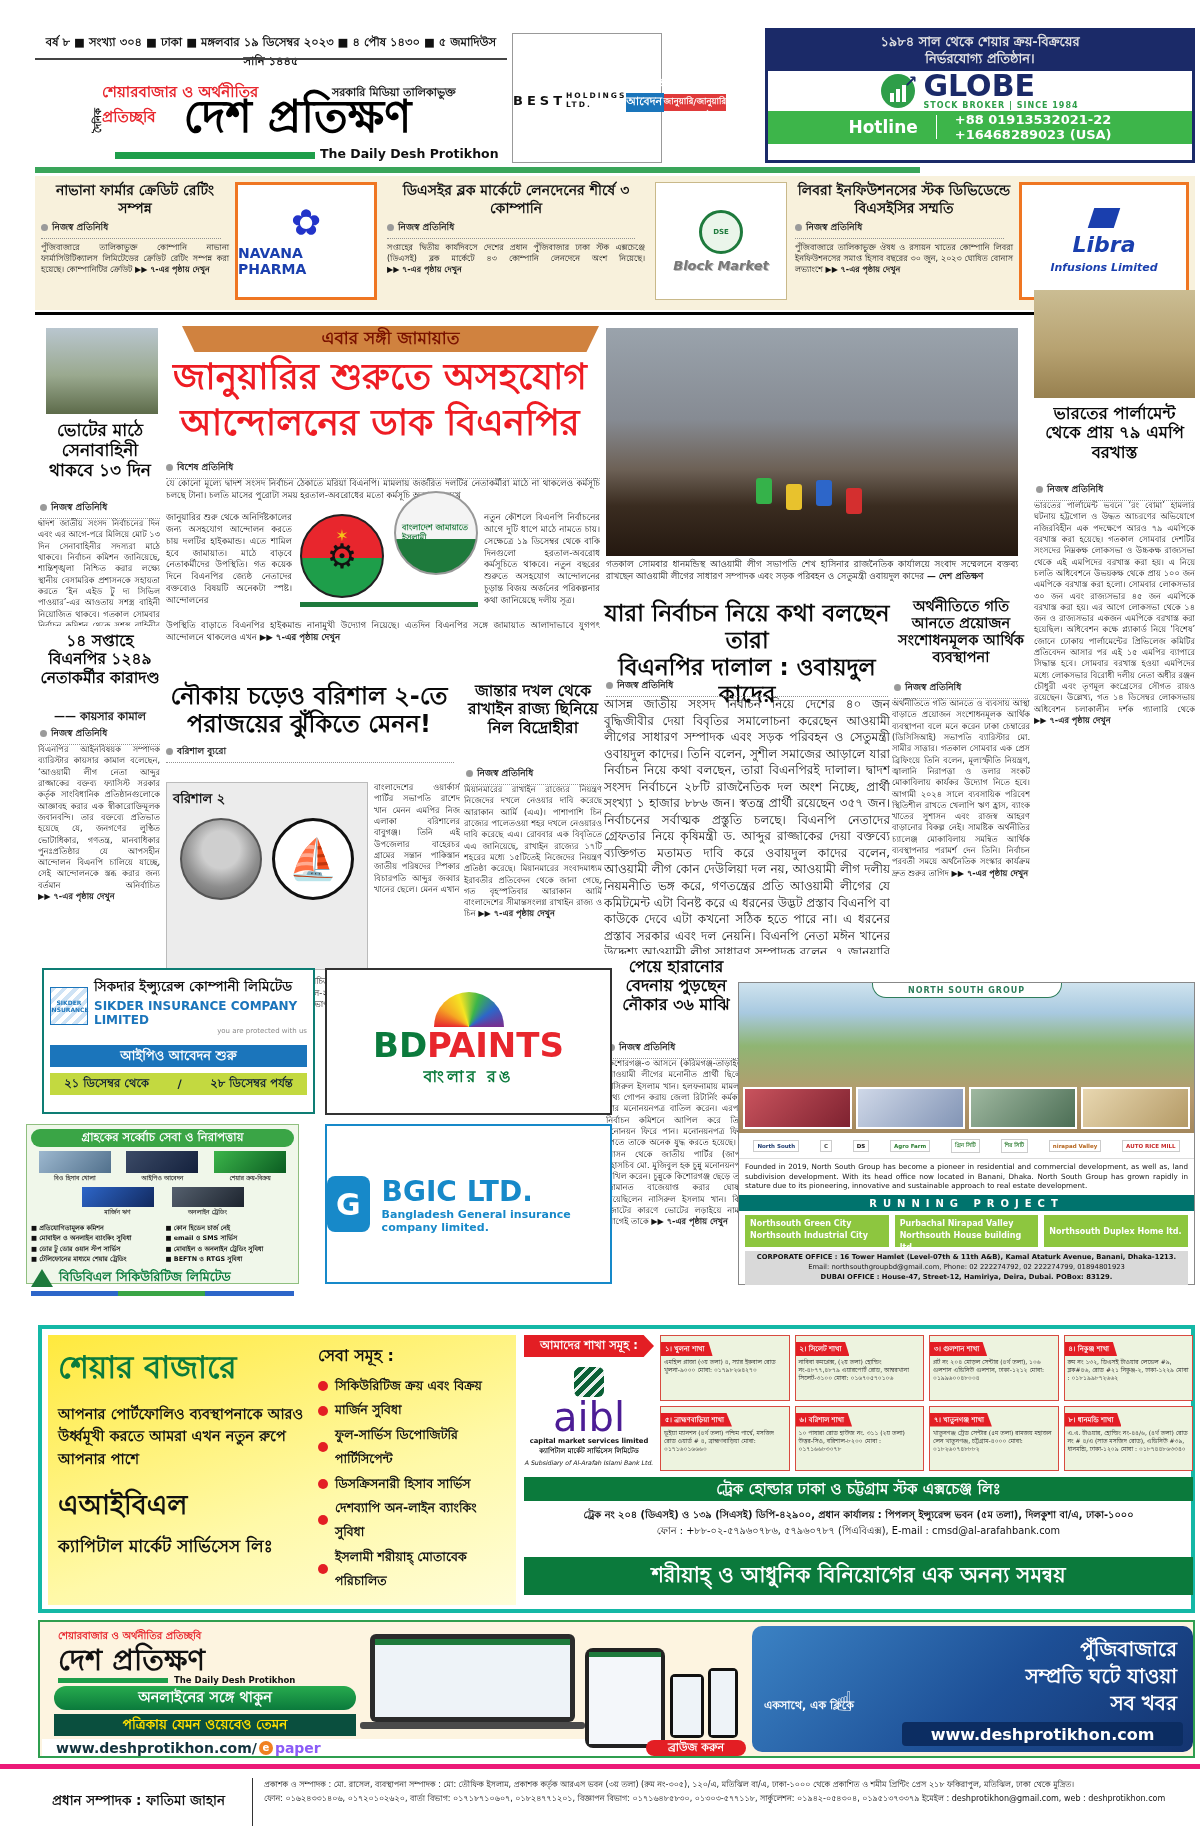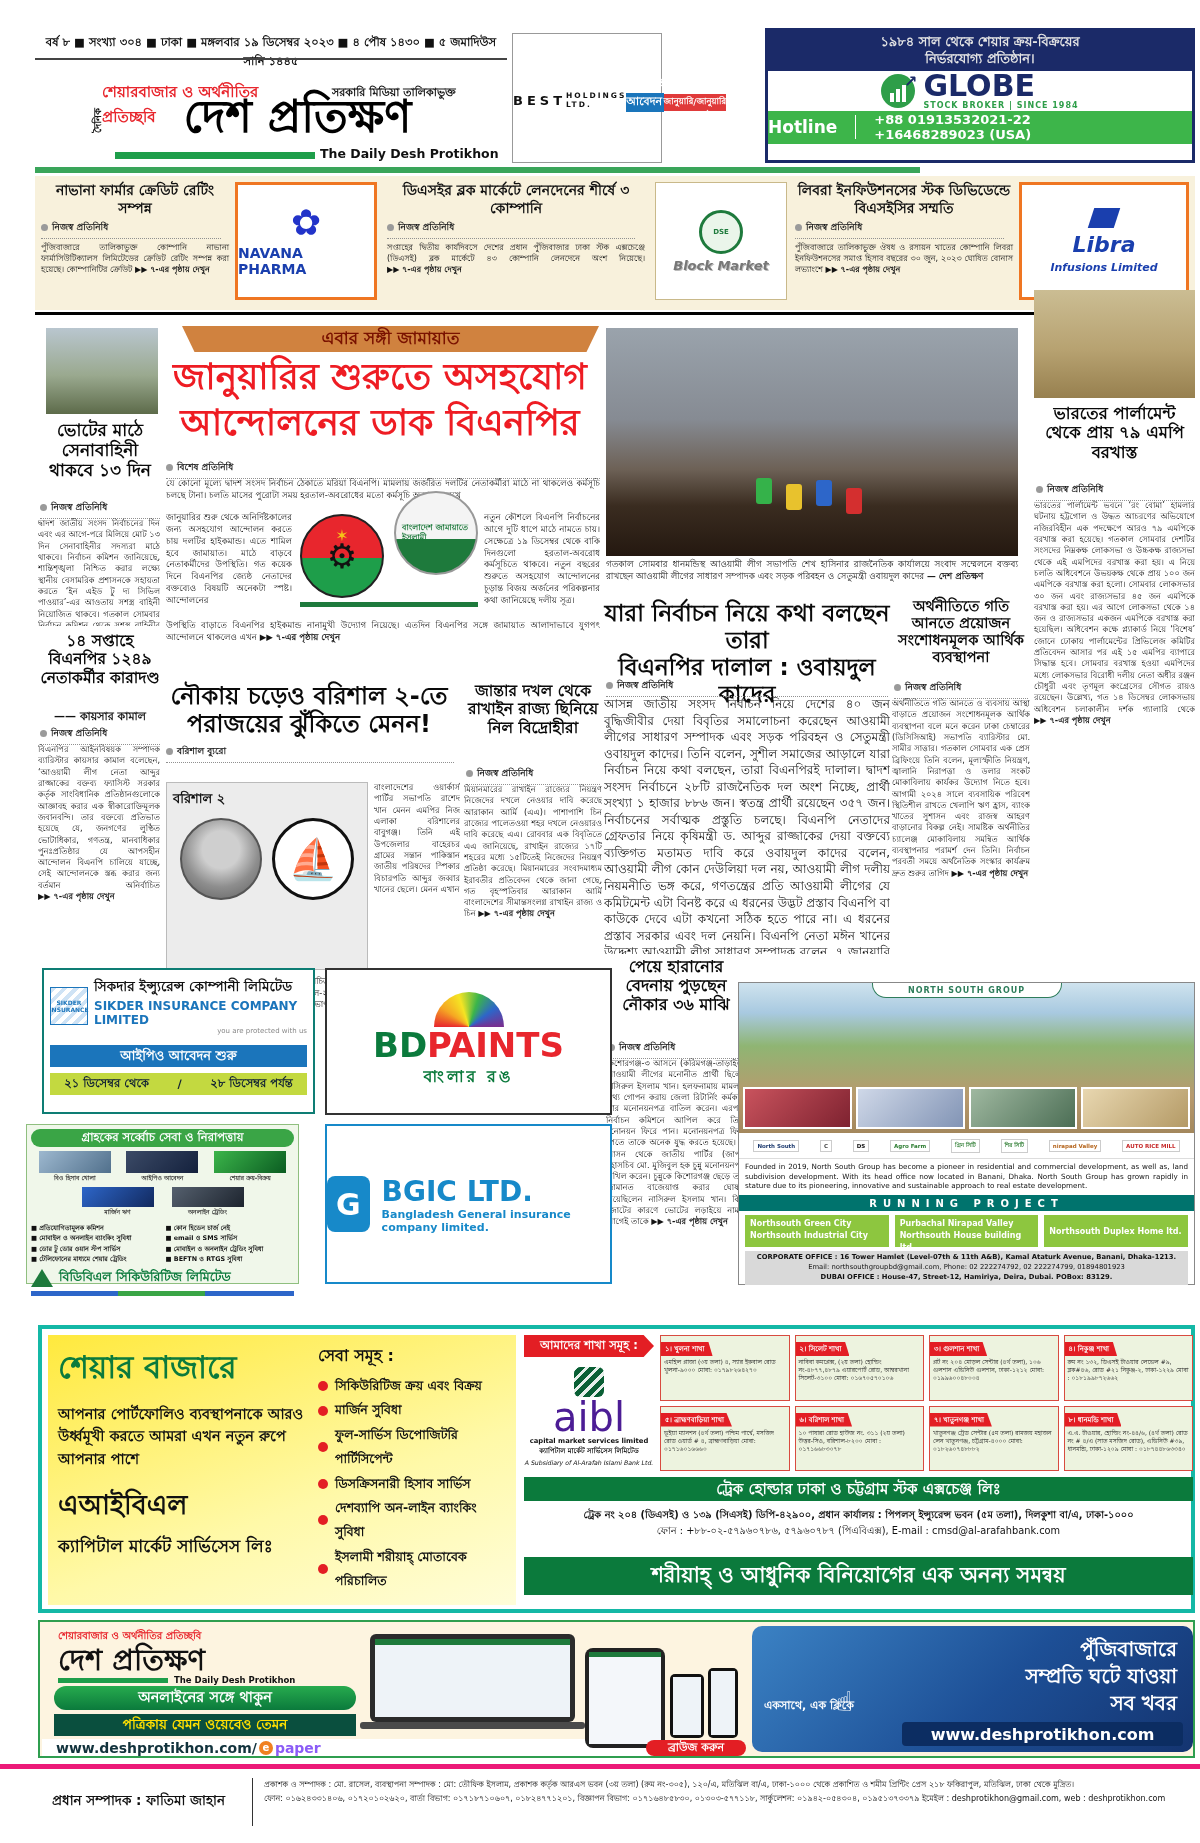--- a/index.html
+++ b/index.html
@@ -76,21 +76,21 @@
         <span style="width:4px;height:9px;background:#fff"></span>
         <span style="width:4px;height:13px;background:#fff"></span>
         <span style="width:4px;height:17px;background:#fff"></span>
         <span style="position:absolute;top:-2px;right:-2px;color:#1b2a68;font-weight:700">↗</span>
       </div>
       <div>
         <div style="font-size:30px;font-weight:800;color:#1b2a68;line-height:1">GLOBE</div>
         <div style="font-size:8px;font-weight:700;color:#2e9e49;letter-spacing:1px">STOCK BROKER   |   SINCE 1984</div>
       </div>
     </div>
-    <div style="background:#3db54a;color:#fff;display:flex;align-items:center;gap:18px;height:33px">
+    <div style="background:#3db54a;color:#fff;display:flex;align-items:center;justify-content:center;gap:18px;height:33px">
       <span style="font-size:17px;font-weight:700">Hotline</span>
       <span style="width:1px;height:24px;background:#fff"></span>
       <span style="font-size:13px;font-weight:800;line-height:1.2">
         <span style="display:block">+88 01913532021-22</span>
         <span style="display:block">+16468289023 (USA)</span>
       </span>
     </div>
   </div>
 
   <div class="abs" style="left:35px;top:167px;width:885px;height:6px;background:#3aa55a"></div>

